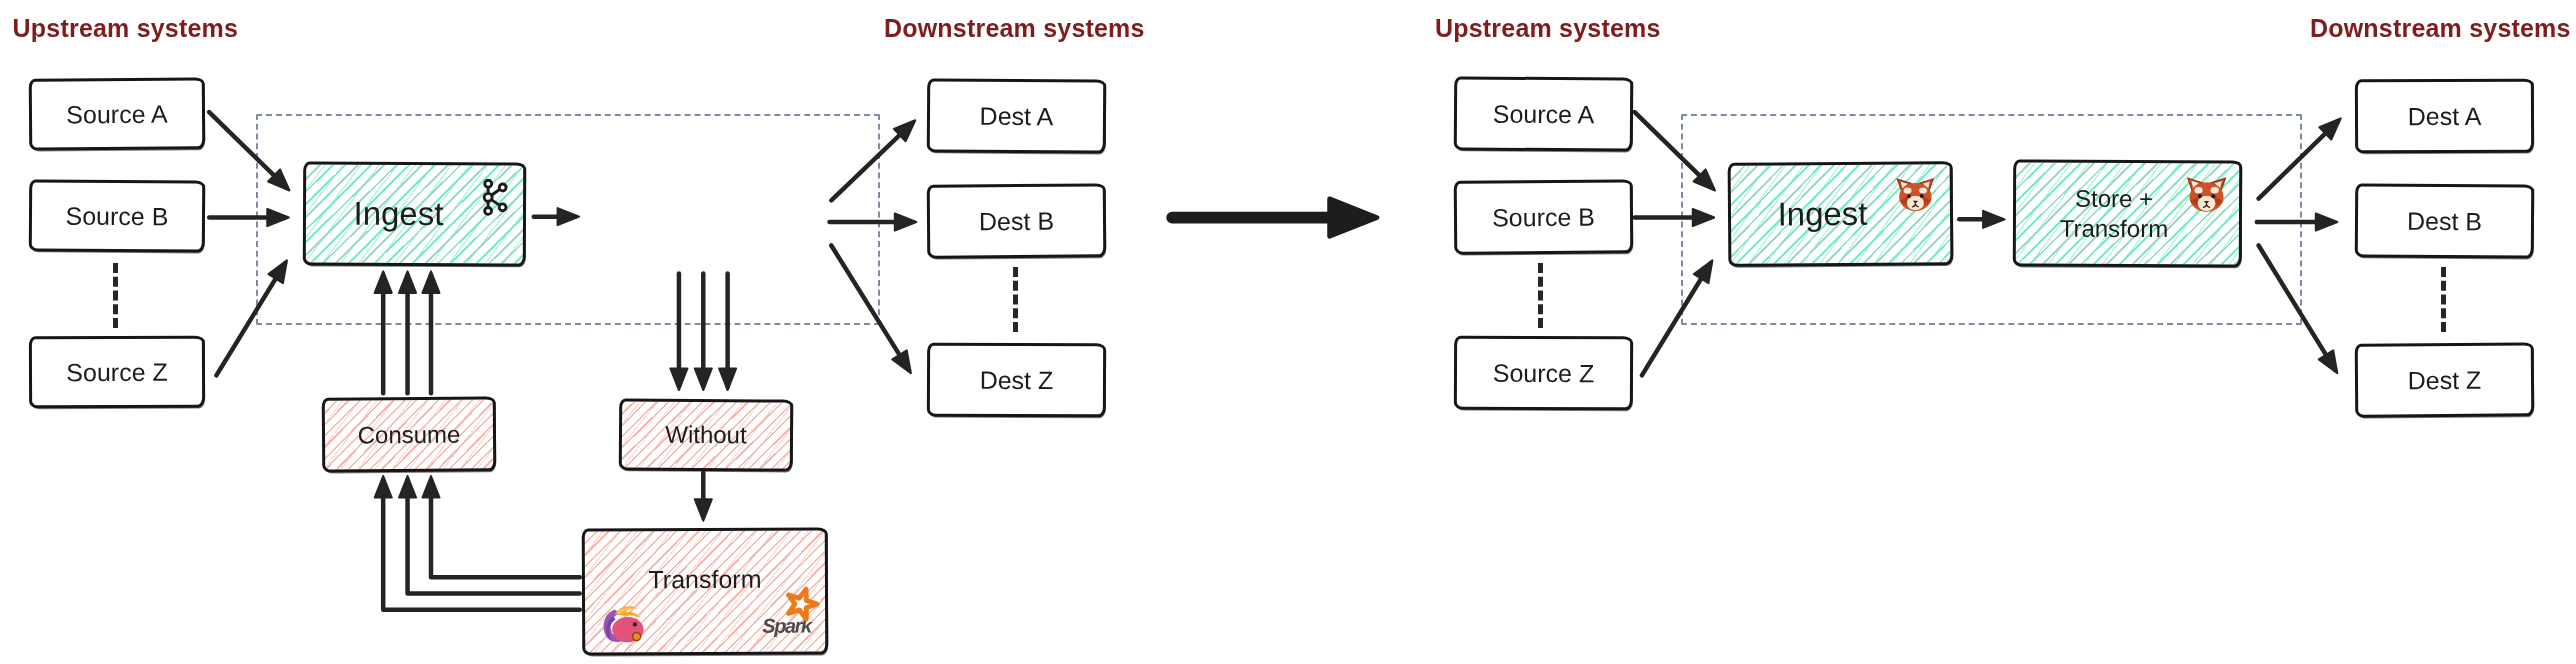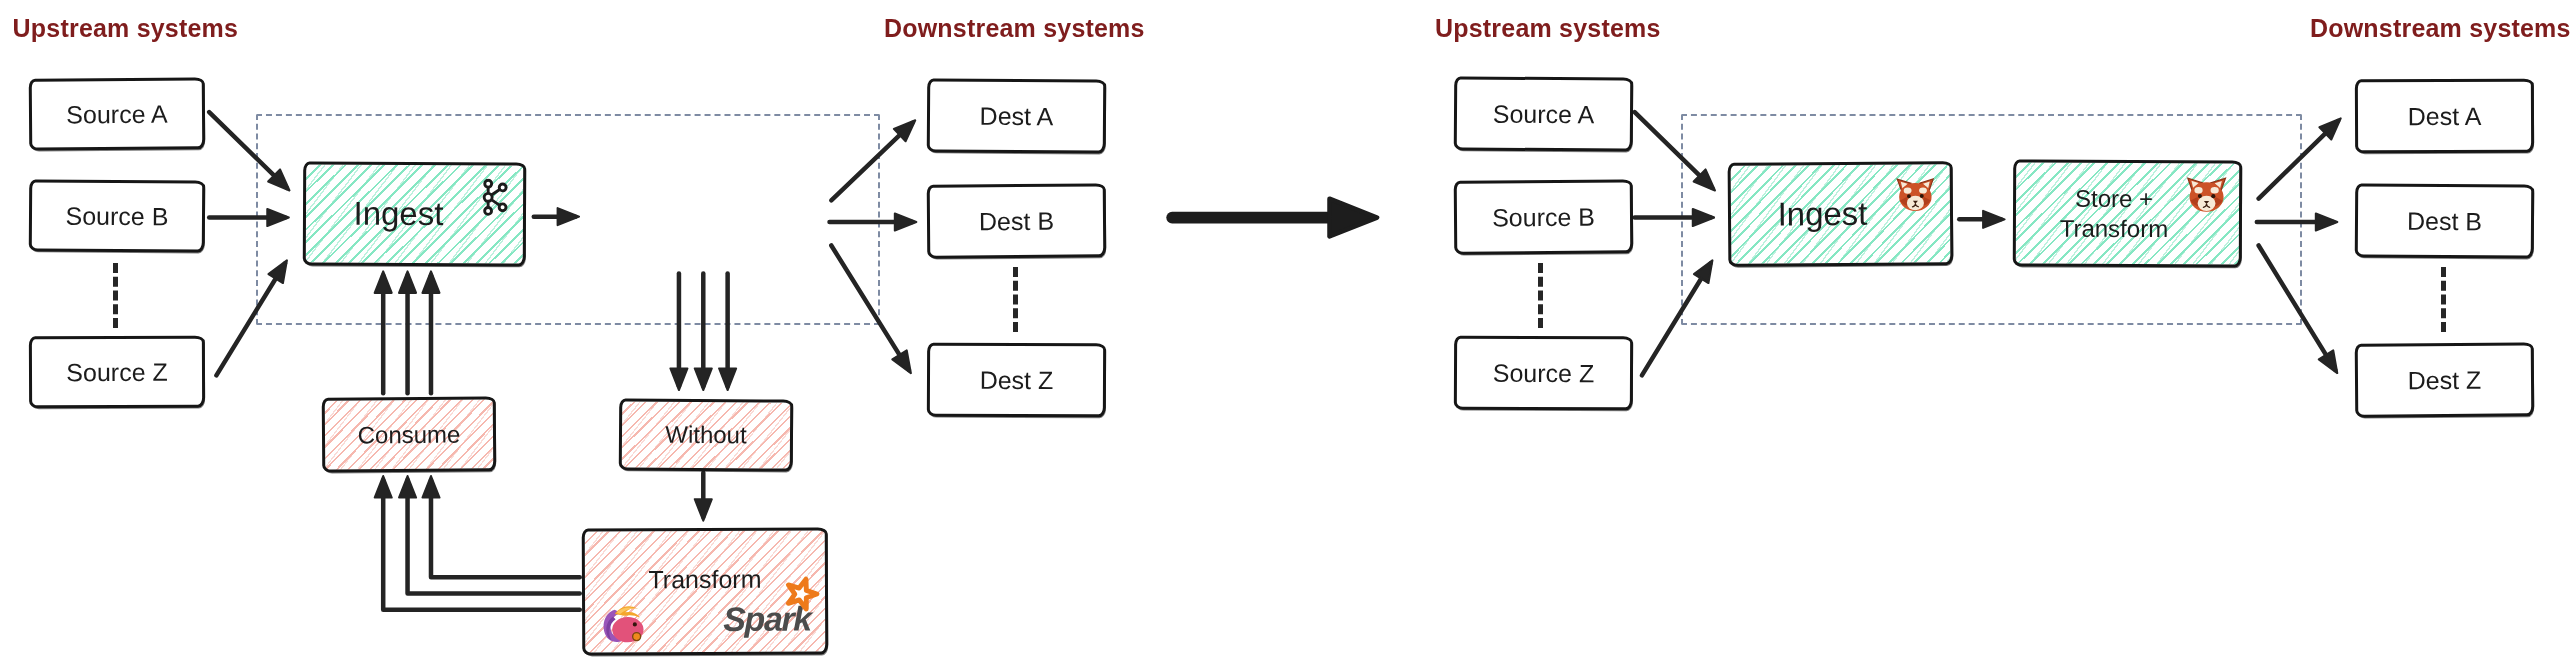--- a/index.html
+++ b/index.html
@@ -48,21 +48,21 @@
     background-image:
       repeating-linear-gradient(135deg, var(--pink) 0 1.6px, transparent 1.6px 8px),
       repeating-linear-gradient(128deg, rgba(246,184,175,.5) 0 1.3px, transparent 1.3px 13.5px);
   }
   .big-label{font-size:33px;}
   .two-line{font-size:24px; line-height:30px;}
   .corner-icon{position:absolute; pointer-events:none;}
   .transform-box{flex-direction:column;}
   .spark{position:absolute; right:14.4px; bottom:12.6px;}
   .spark-text{
-    font-size:34px; font-weight:bold; font-style:italic; color:#4c4c4c; letter-spacing:-1.4px;
+    font-size:20px; font-weight:bold; font-style:italic; color:#4c4c4c; letter-spacing:-1.4px;
     display:inline-block;
   }
   .spark-star{position:absolute; right:-9px; top:-24px;}
   .lbl{display:inline-block;}
 </style>
 </head>
 <body>
 
 <div class="canvas">
 

